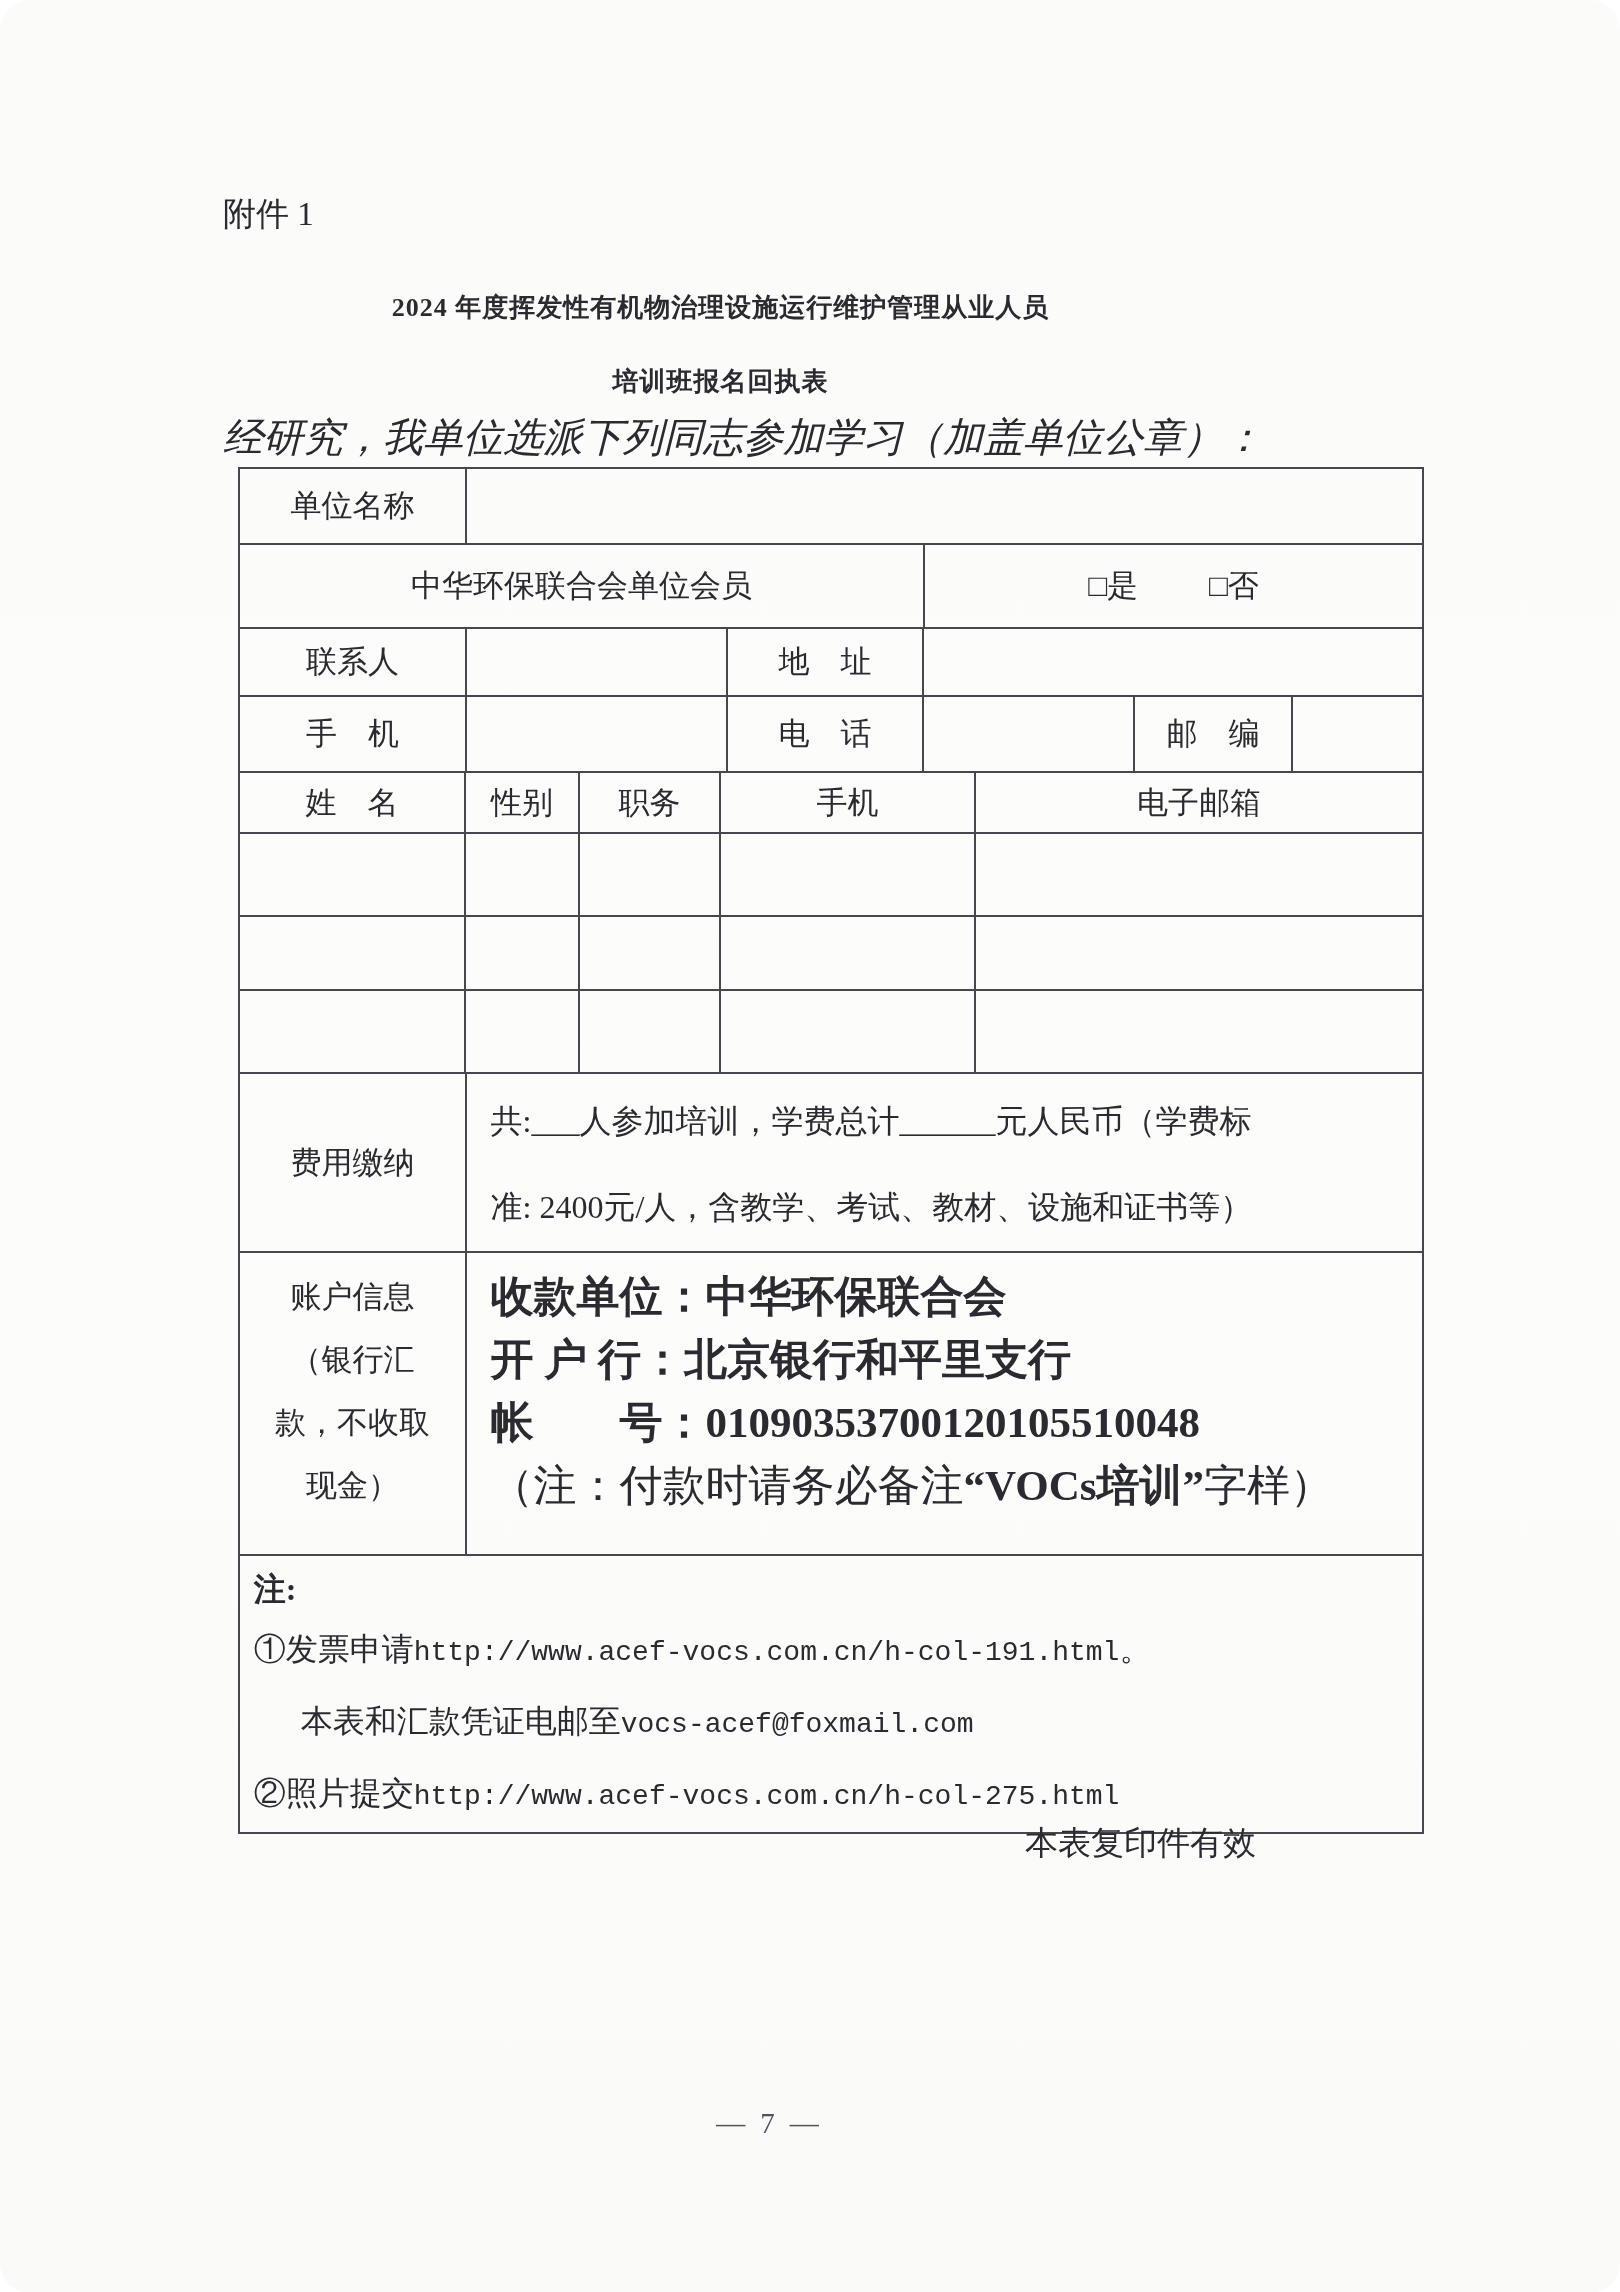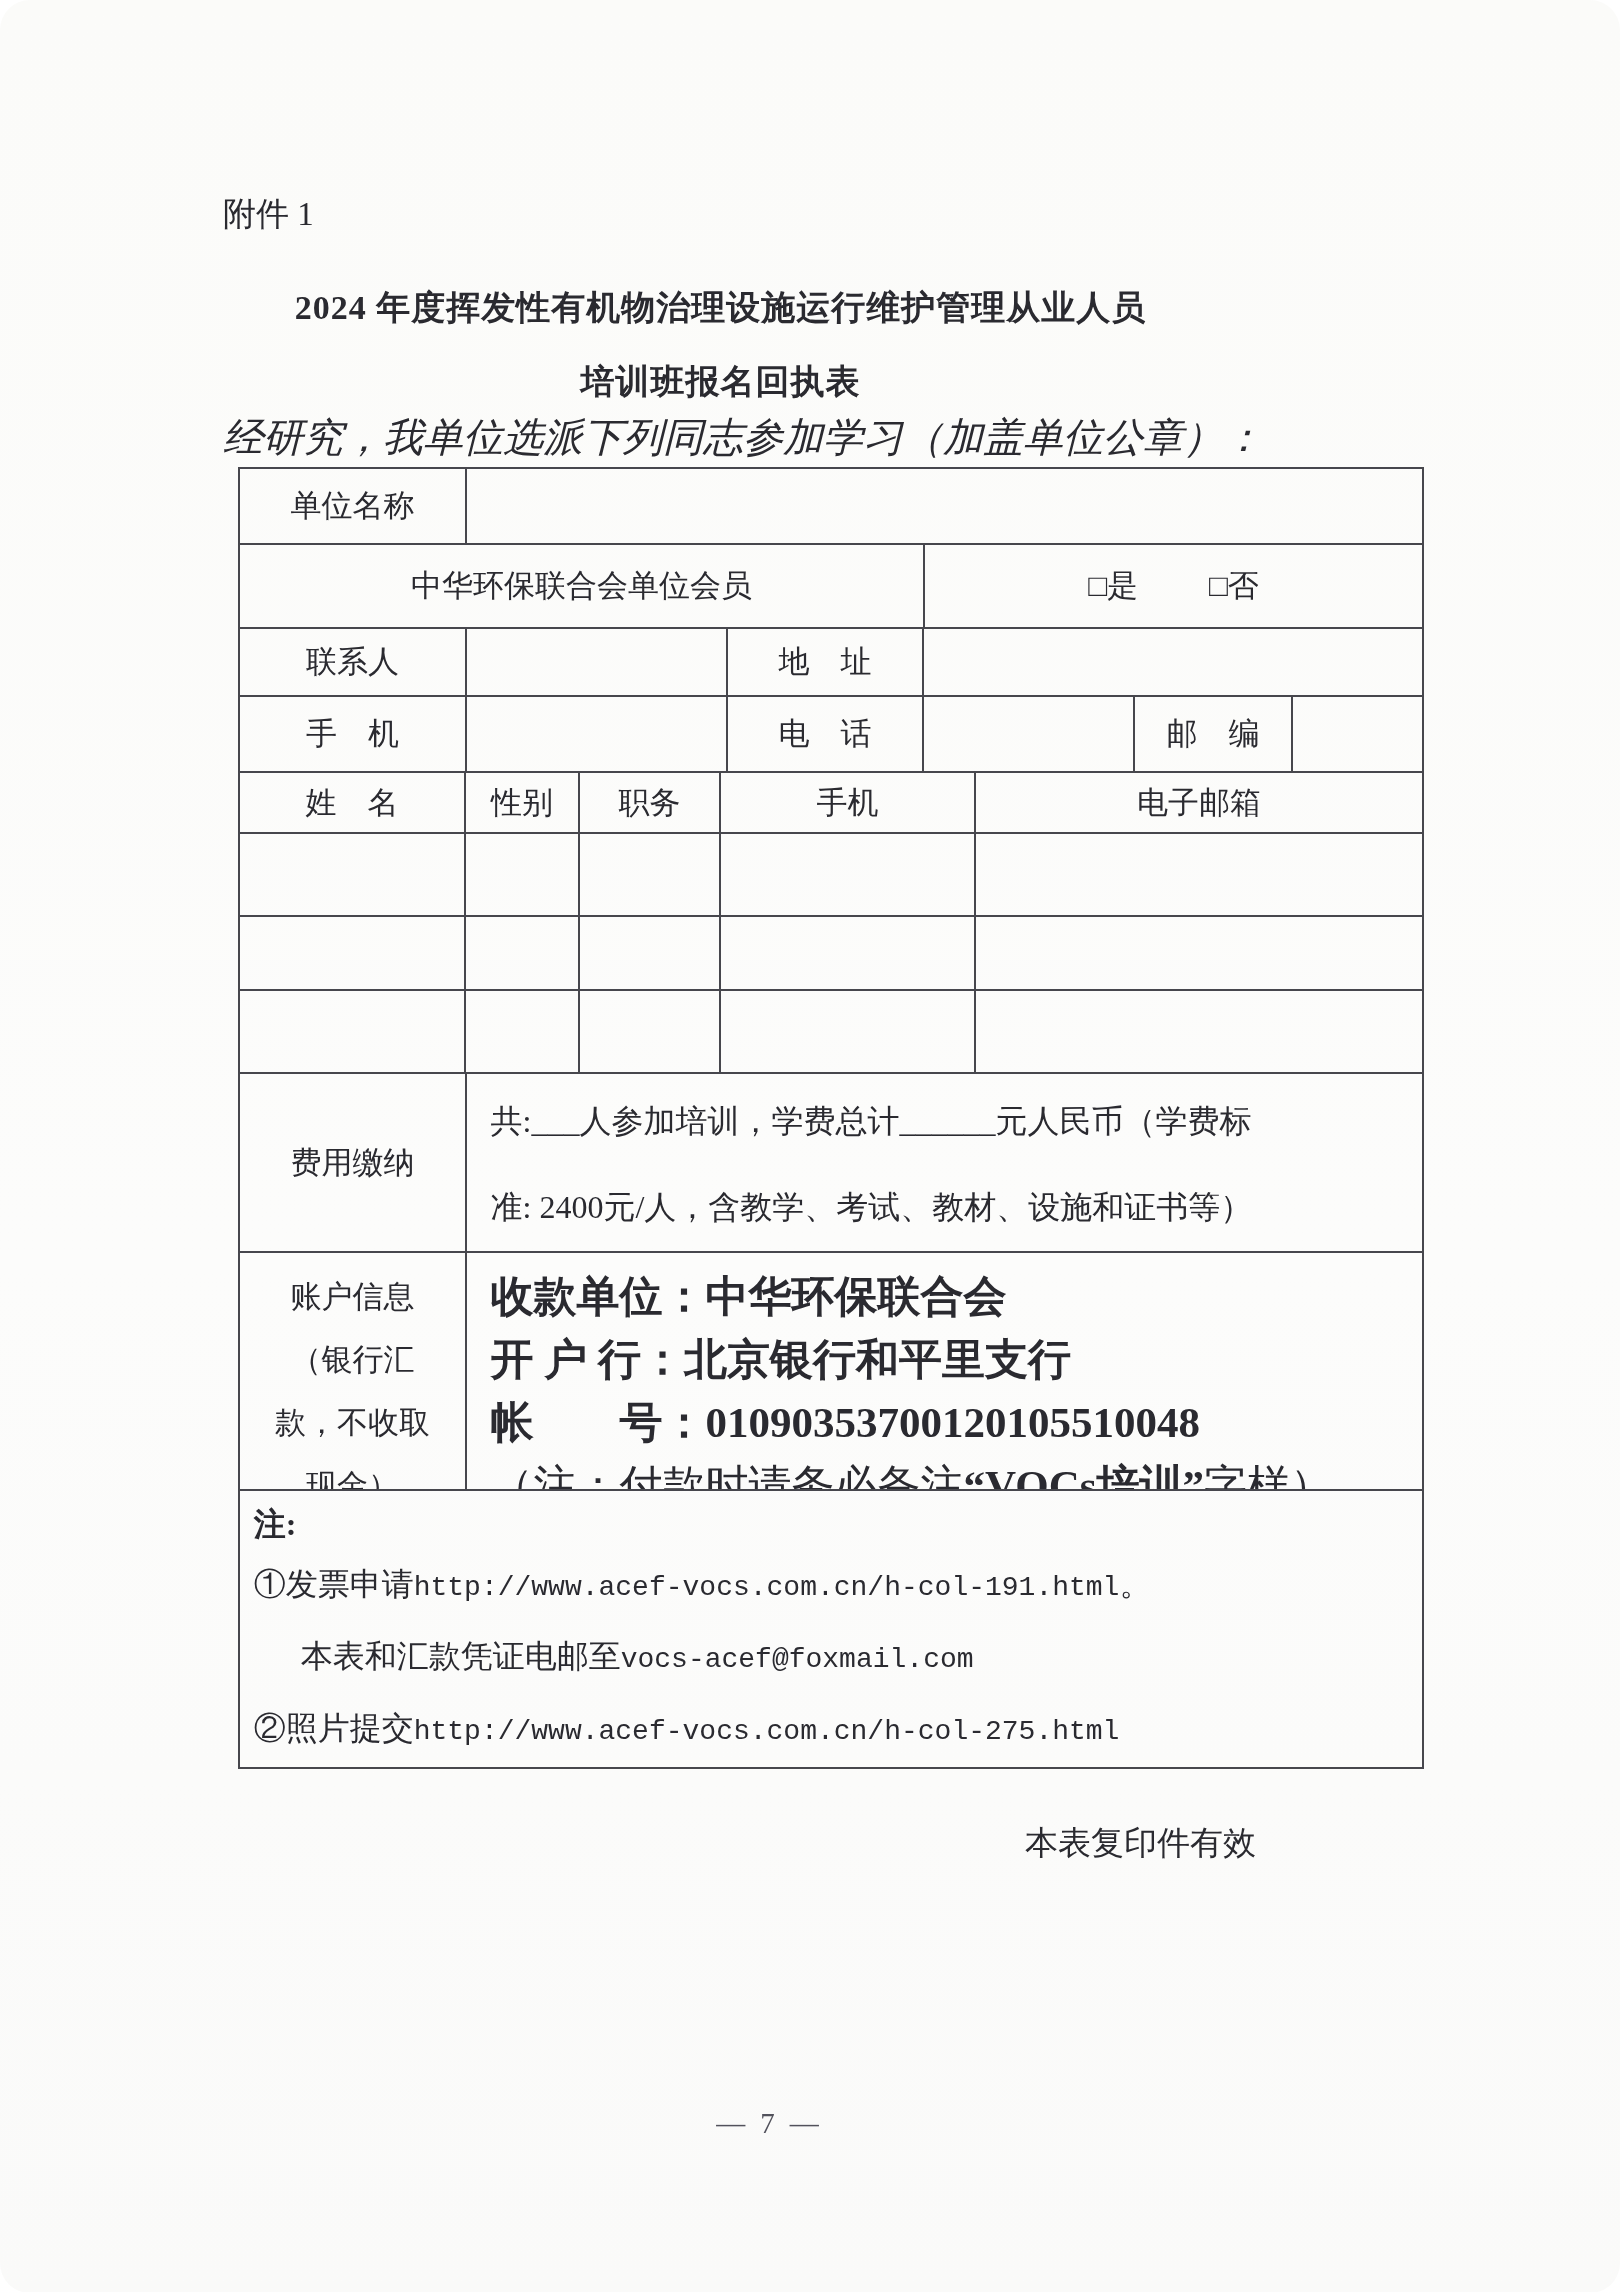--- a/index.html
+++ b/index.html
@@ -12,21 +12,21 @@
     position:relative;
     width:1620px;height:2293px;
     background:linear-gradient(180deg,#fbfbf9 0%,#fcfcfb 55%,#fafaf9 100%);
     font-family:"Liberation Serif","DejaVu Serif",serif;
     color:var(--ink);
     overflow:hidden;
     border-radius:30px;
   }
   .attach{position:absolute;left:223px;top:192px;font-size:33px;}
   .titlewrap{position:absolute;left:0;top:286px;width:1441px;text-align:center;}
-  .title{font-weight:bold;font-size:34px;letter-spacing:1px;line-height:43px;}
+  .title{font-weight:bold;font-size:26px;letter-spacing:1px;line-height:43px;}
   .title.t2{margin-top:31px;}
   .intro{position:absolute;left:223px;top:410px;font-size:40px;font-style:italic;}
 
   .tbl{
     position:absolute;left:238px;top:467px;width:1186px;
     border:2px solid var(--line);
     box-sizing:border-box;
   }
   .trow{display:flex;box-sizing:border-box;}
   .bt{border-top:2px solid var(--line);}
@@ -146,21 +146,21 @@
     </div>
 
     <div class="trow bt" style="height:179px">
       <div class="cell" style="flex:0 0 225px">费用缴纳</div>
       <div class="cell bl feewrap">
         <div>共:___人参加培训，学费总计______元人民币（学费标</div>
         <div>准: 2400元/人，含教学、考试、教材、设施和证书等）</div>
       </div>
     </div>
 
-    <div class="trow bt" style="height:238px">
+    <div class="trow bt" style="height:303px">
       <div class="cell acclab" style="flex:0 0 225px">
         <div>账户信息</div>
         <div>（银行汇</div>
         <div>款，不收取</div>
         <div>现金）</div>
       </div>
       <div class="cell bl accbody">
         <div class="bold">收款单位：中华环保联合会</div>
         <div class="bold">开 户 行：北京银行和平里支行</div>
         <div class="bold">帐　　号：01090353700120105510048</div>

